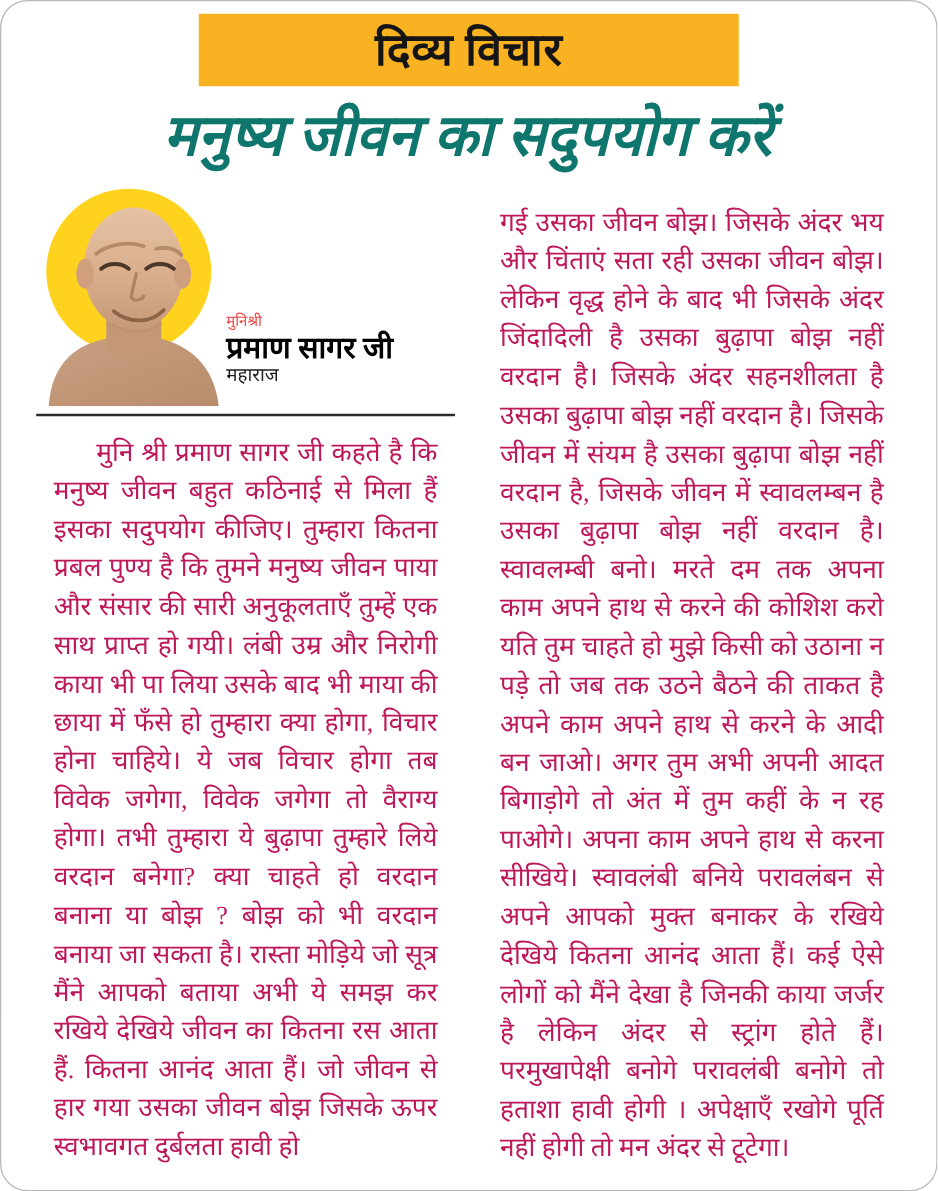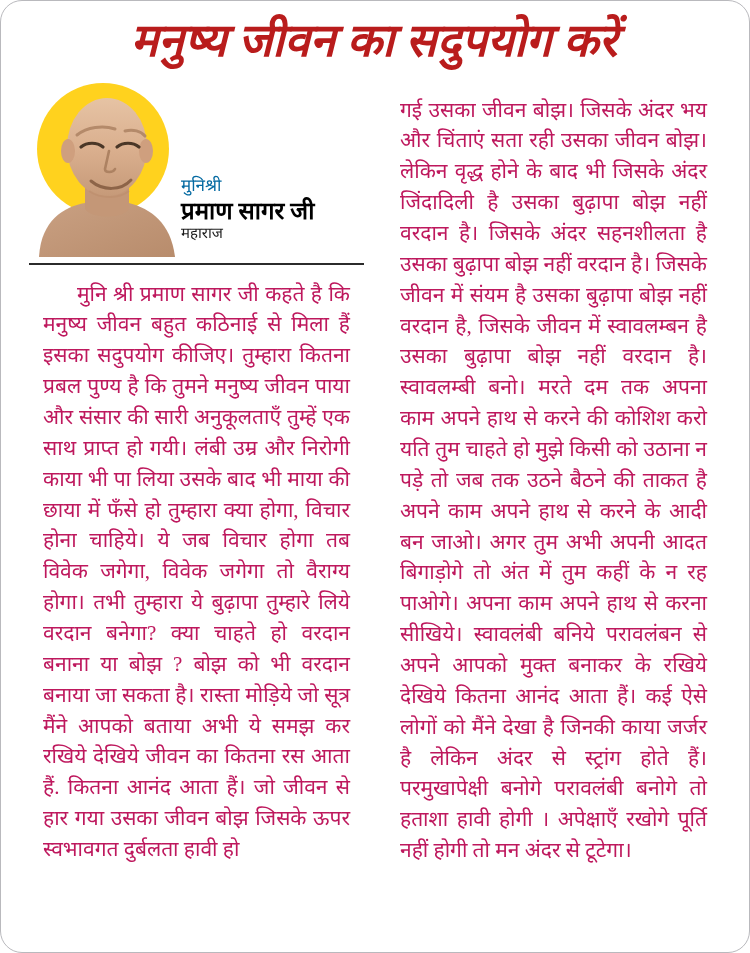--- a/index.html
+++ b/index.html
@@ -46,21 +46,21 @@
     line-height: 1;
   }
 
   
   .headline {
     text-align: center;
     font-family: "Liberation Serif", "DejaVu Serif", serif;
     font-weight: 700;
     font-style: italic;
     font-size: 46px;
-    color: #b91c1c;
+    color: #0f766e;
     margin: 14px 2px 0 0;
     padding: 0 18px;
     line-height: 1.12;
     white-space: nowrap;
   }
 
   
   .columns {
     display: flex;
     padding: 14px 28px 10px 28px;
@@ -100,22 +100,22 @@
     width: 150px;
     height: 176px;
   }
   .byline {
     flex: 1 1 auto;
     padding-bottom: 14px;
     padding-left: 2px;
     line-height: 1.18;
   }
   .byline .muni {
-    font-size: 17px;
-    color: #0369a1;
+    font-size: 12px;
+    color: #ef4444;
   }
   .byline .name {
     font-size: 24px;
     font-weight: 700;
     color: #000000;
     white-space: nowrap;
   }
   .byline .maharaj {
     font-size: 15px;
     color: #1b1b1b;
@@ -142,20 +142,25 @@
   }
   .right-col .body-text {
     padding-top: 0;
   }
 </style>
 </head>
 <body>
 
 <div class="clipping">
 
+  <div class="banner-row">
+    <div class="banner">
+      <span class="banner-title">दिव्य विचार</span>
+    </div>
+  </div>
 
   <h1 class="headline">मनुष्य जीवन का सदुपयोग करें</h1>
 
   <div class="columns">
 
     <div class="col left-col">
 
       <div class="author-block">
 
         <div class="portrait">

